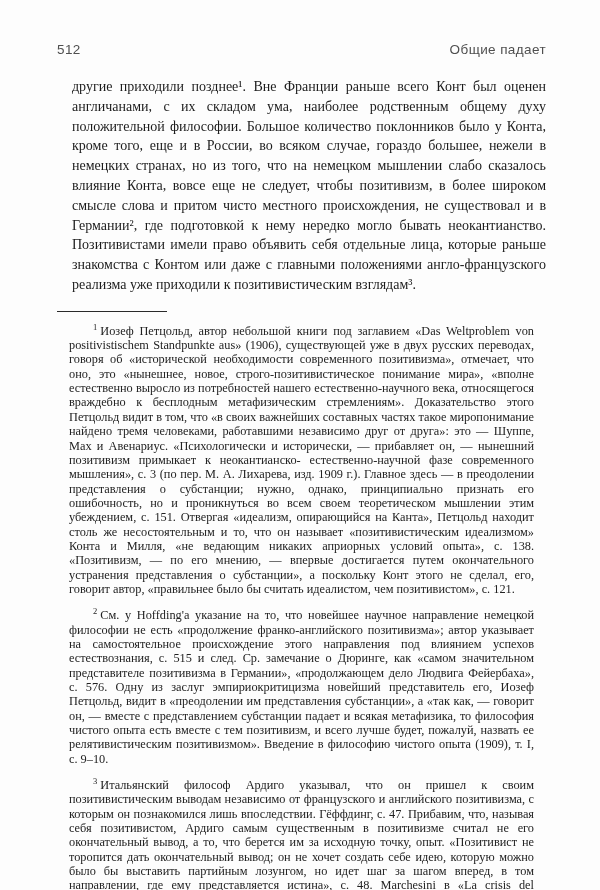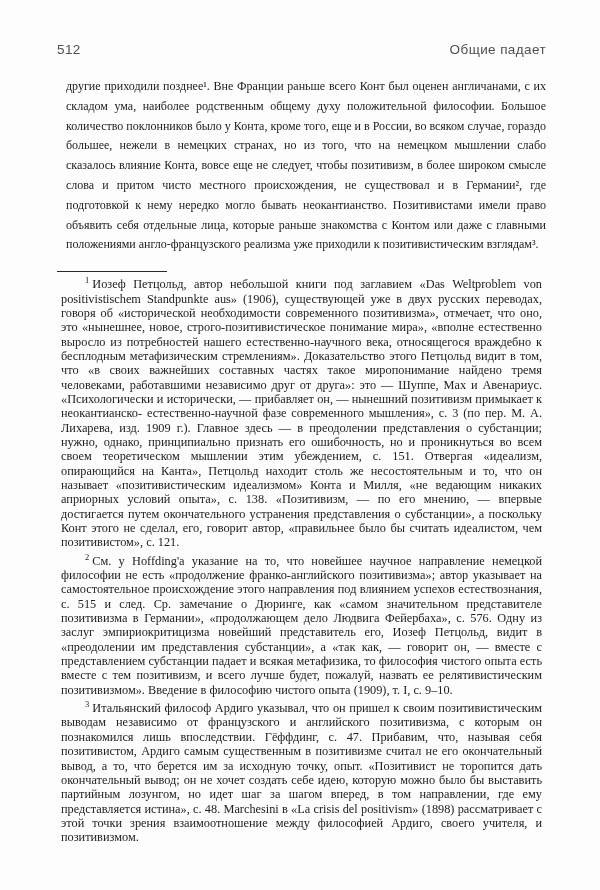--- a/index.html
+++ b/index.html
@@ -21,40 +21,40 @@
   .page-header {
     display: flex;
     justify-content: space-between;
     align-items: baseline;
     font-family: "Liberation Sans", "DejaVu Sans", sans-serif;
     font-size: 13.5px;
     color: #4f4f4f;
     letter-spacing: 0.4px;
   }
   .body-text {
-    margin: 20px 0 0 9px;
-    font-size: 12px;
+    margin: 20px 0 0 15px;
+    font-size: 14px;
     line-height: 19.8px;
     text-align: justify;
     color: #1c1c1c;
   }
   .footnote-separator {
     border: none;
     border-top: 1.4px solid #2a2a2a;
     width: 110px;
     margin: 16px 0 5px 0;
   }
   .footnotes {
     font-size: 12.3px;
     line-height: 14.35px;
     text-align: justify;
     color: #222222;
   }
   .footnote {
-    margin: 4px;
+    margin: 12px;
     text-indent: 24px;
     font-family: Liberation Serif, serif;
   }
   .footnote sup {
     font-size: 8.5px;
     line-height: 0;
     vertical-align: super;
     margin-right: 3px;
   }
 </style>

